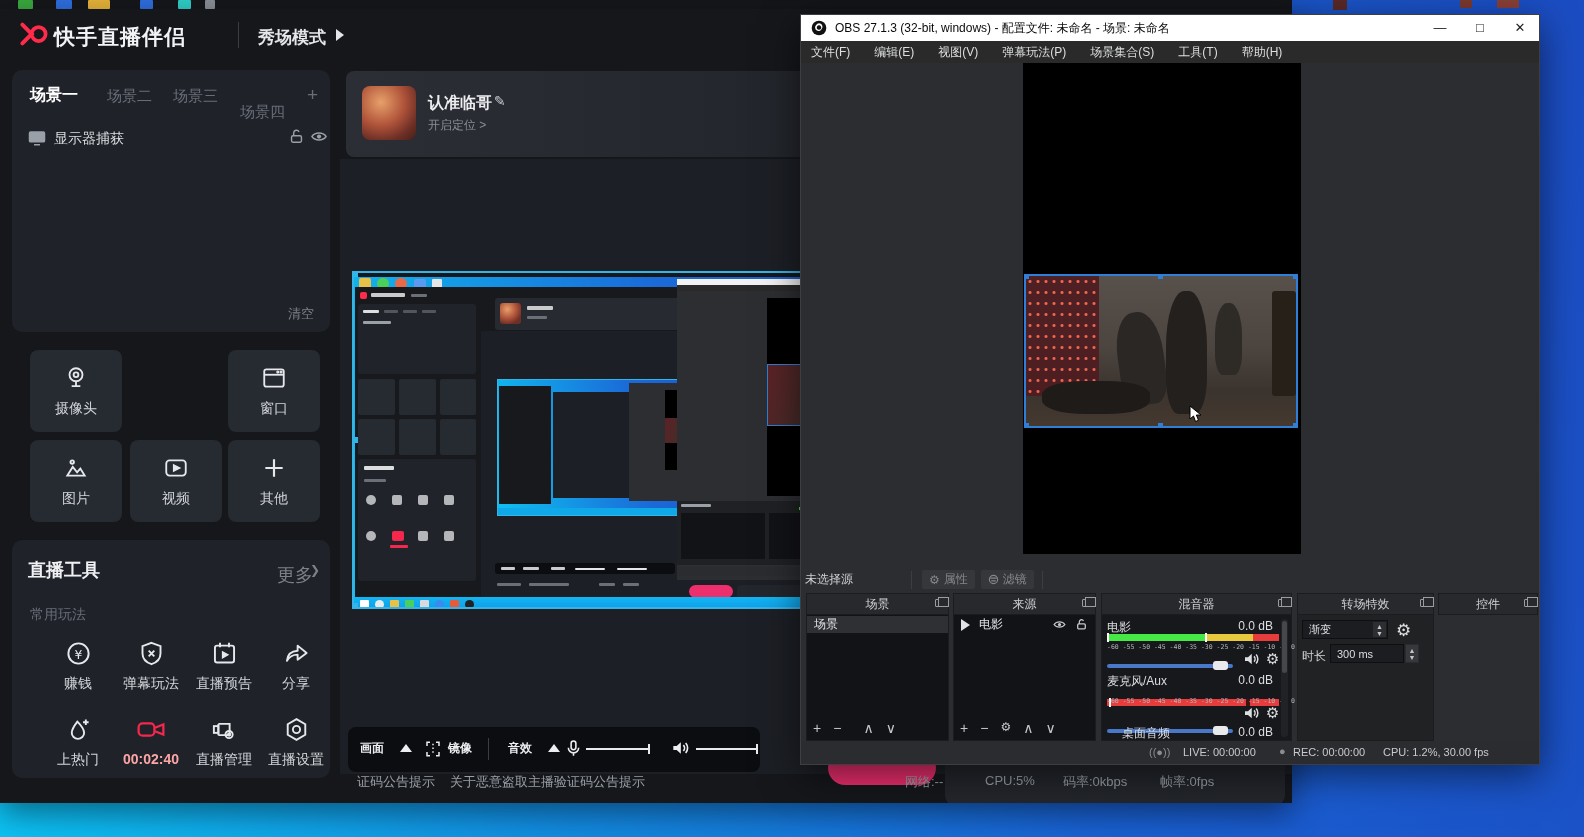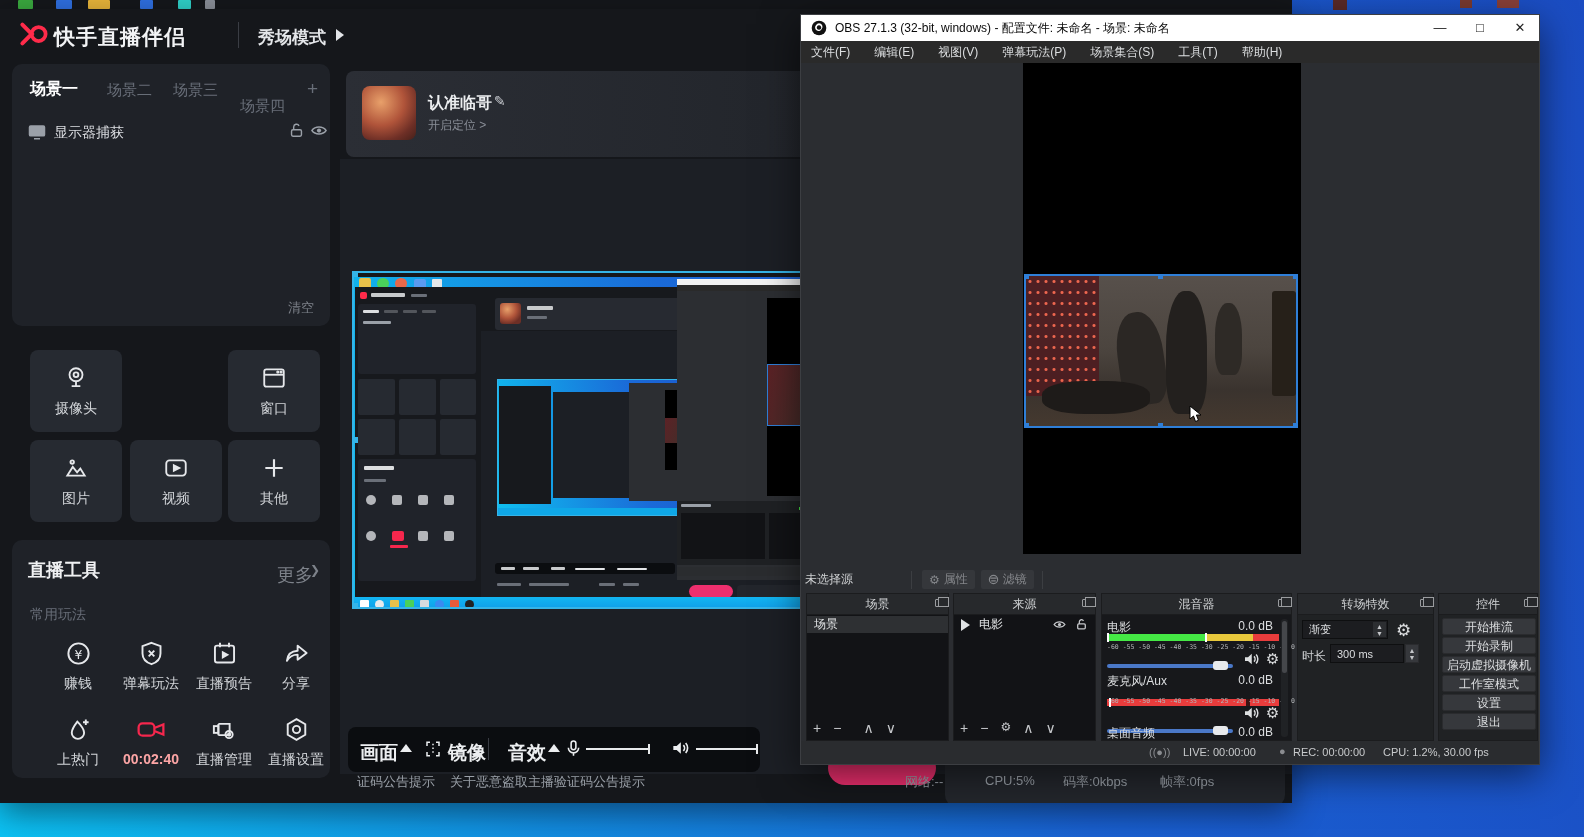--- a/index.html
+++ b/index.html
@@ -27,21 +27,21 @@
   .tool{display:flex;flex-direction:column;align-items:center;gap:8px;}
   .tool span{font-size:14px;color:#d2d5d9;white-space:nowrap;}
   .tool.rec span{color:#fca5a5;font-weight:bold;}
   .ico{color:#e6e8eb;}
   .canvas{left:340px;top:150px;width:952px;height:615px;background:#1c1f25;}
   .profile{left:6px;top:-88px;width:938px;height:86px;border-radius:8px;
     background:linear-gradient(90deg,#2b2e35 0%,#23262c 45%,#1d2026 80%);}
   .avatar{width:54px;height:54px;border-radius:8px;
     background:radial-gradient(circle at 35% 30%,#e8a06a,#b0543a 45%,#6e2f26 75%,#45201a);}
   .pill{background:#0b0d10;border-radius:8px;}
-  .tb-label{font-size:19px;font-weight:bold;color:#eceef0;}
+  .tb-label{font-size:12px;font-weight:bold;color:#eceef0;}
   .tri-up{width:0;height:0;border-bottom:8px solid #eceef0;border-left:6px solid transparent;border-right:6px solid transparent;}
   .sline{height:2px;background:#e8eaec;}
   .sline:after{content:"";position:absolute;right:0;top:-4px;width:2px;height:10px;background:#e8eaec;}
   .ks-status{font-size:13px;color:#9aa0a8;}
   .pinkbtn{background:#ed2f6e;border-radius:18px;}
   
   .nest{left:352px;top:262px;width:640px;height:338px;border:2px solid #35b4e8;
     background:linear-gradient(80deg,#0fc0f0,#1a6ad8 52%,#1c50c8);overflow:hidden;}
   .nest .bar{position:absolute;background:#6a6f78;border-radius:1px;}
   .handle{position:absolute;width:6px;height:6px;background:#35b4e8;}
@@ -110,21 +110,21 @@
       <svg width="30" height="30" viewBox="0 0 24 24">
           <path d="M3.5 4.5 L11 12 L3.5 19.5" stroke="#ff2b4a" stroke-width="3.2" fill="none" stroke-linecap="round"></path>
           <circle cx="16.5" cy="12" r="5.6" stroke="#ff2b4a" stroke-width="3" fill="none"></circle>
         </svg>
     </div>
     <div class="abs ks-title" style="left:54px;top:14px;">快手直播伴侣</div>
     <div class="abs vdiv" style="left:238px;top:13px;height:26px;"></div>
     <div class="abs ks-mode" style="left:258px;top:17px;">秀场模式</div>
     <div class="abs caret-r" style="left:336px;top:20px;"></div>
 
-    <div class="abs card" style="left:12px;top:55px;width:318px;height:262px;text-align:right;">
+    <div class="abs card" style="left:12px;top:61px;width:318px;height:262px;text-align:right;">
       <div class="abs tab active" style="left:18px;top:15px;">场景一</div>
       <div class="abs tab" style="left:95px;top:17px;">场景二</div>
       <div class="abs tab" style="left:161px;top:17px;">场景三</div>
       <div class="abs tab" style="left:228px;top:17px;margin-top:16px;">场景四</div>
       <div class="abs tab" style="left:295px;top:14px;font-size:19px;">+</div>
 
       <div class="abs ico" style="left:16px;top:60px;color:#9aa0a8;">
         <svg width="18" height="16" viewBox="0 0 24 20" fill="none" stroke="currentColor" stroke-width="2">
             <rect x="2" y="2" width="20" height="13" rx="1.5" fill="#9aa0a8"></rect>
             <path d="M8 19 h8"></path>
@@ -584,21 +584,21 @@
             <div class="sl-handle" style="left:106px;"></div>
           </div>
           <div class="abs" style="left:140px;top:89px;color:#dcdee0;">
               <svg width="18" height="18" viewBox="0 0 24 24">
                 <path d="M4 9.5 h4 l5 -4.5 v14 l-5 -4.5 h-4 z" fill="currentColor"></path>
                 <path d="M16 8.5 a5 5 0 0 1 0 7 M18.8 6 a9 9 0 0 1 0 12" stroke="currentColor" fill="none" stroke-width="2"></path>
               </svg>
             </div>
           <div class="abs gear" style="left:164px;top:89px;color:#dcdee0;font-size:15px;"></div>
 
-          <div class="abs mixl" style="left:5px;top:110px;">桌面音频</div>
+          <div class="abs mixl" style="left:20px;top:110px;">桌面音频</div>
           <div class="abs mixl" style="right:18px;top:110px;">0.0 dB</div>
 
           <div class="abs" style="right:3px;top:4px;width:7px;height:118px;background:#202225;border-radius:3px;">
             <div class="abs" style="left:1px;top:2px;width:5px;height:52px;background:#45474b;border-radius:3px;"></div>
           </div>
         </div>
       </div>
 
       <div class="dock" style="left:496px;width:137px;">
         <div class="dock-h">转场特效</div>
@@ -619,28 +619,20 @@
           <div class="abs spin" style="left:107px;top:29px;width:14px;height:19px;">
               <span>▲</span>
               <span>▼</span>
             </div>
         </div>
       </div>
 
       <div class="dock" style="left:637px;width:100px;">
         <div class="dock-h">控件</div>
         <div class="dock-pin"></div>
-        <div class="dock-b" style="background:#202224;">
-          <div class="ctlbtn" style="top:3px;">开始推流</div>
-          <div class="ctlbtn" style="top:22px;">开始录制</div>
-          <div class="ctlbtn" style="top:41px;">启动虚拟摄像机</div>
-          <div class="ctlbtn" style="top:60px;">工作室模式</div>
-          <div class="ctlbtn" style="top:79px;">设置</div>
-          <div class="ctlbtn" style="top:98px;">退出</div>
-        </div>
       </div>
 
       <div class="obs-status">
         <span class="abs" style="left:348px;top:5px;color:#8a8c90;">((●))</span>
         <span class="abs" style="left:382px;top:5px;">LIVE: 00:00:00</span>
         <span class="abs" style="left:478px;top:4px;color:#8a8c90;">●</span>
         <span class="abs" style="left:492px;top:5px;">REC: 00:00:00</span>
         <span class="abs" style="left:582px;top:5px;">CPU: 1.2%, 30.00 fps</span>
       </div>
     </div>

